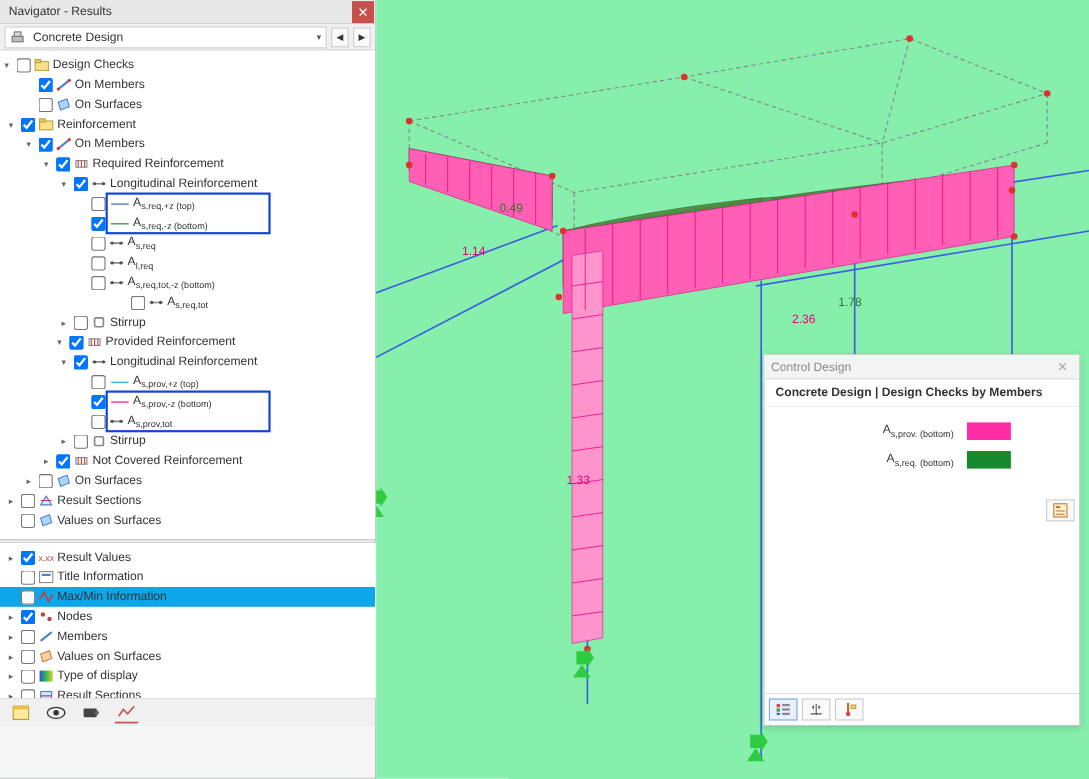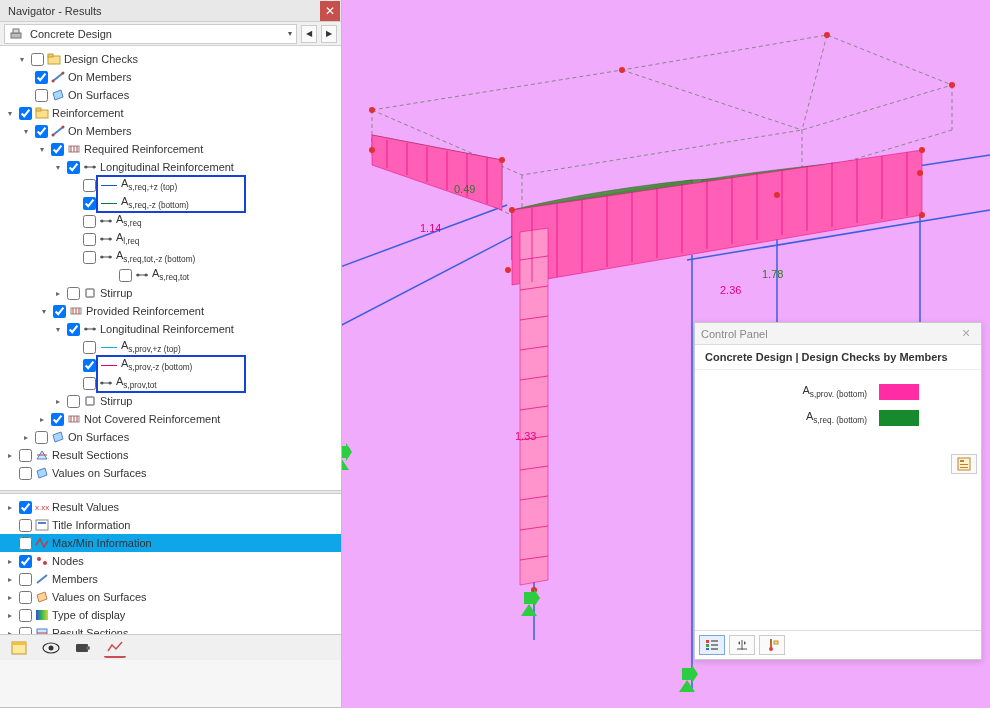--- a/index.html
+++ b/index.html
@@ -31,21 +31,21 @@
   .blue-frame { position: absolute; border: 2px solid #1443d6; pointer-events: none; }
   
   .divider { height: 4px; background: #e8e8e8; border-top: 1px solid #ccc; border-bottom: 1px solid #ccc; cursor: row-resize; }
   
   .tree2 { background: #fff; overflow-y: auto; flex: 0 0 140px; }
   
   .nav-toolbar { height: 26px; background: #f0f0f0; border-top: 1px solid #ccc; display: flex; align-items: center; gap: 10px; padding: 0 8px; }
   .tb-btn { width: 22px; height: 20px; display: flex; align-items: center; justify-content: center; cursor: pointer; border-radius: 2px; }
 
   
-  .viewport { position: absolute; left: 342px; top: 0; right: 0; bottom: 0; background: #f0abfc; }
+  .viewport { position: absolute; left: 342px; top: 0; right: 0; bottom: 0; background: #86efac; }
   .viewport svg { width: 100%; height: 100%; }
 
   
   .ctrl-panel { position: absolute; left: 694px; top: 322px; width: 288px; background: #fff; border: 1px solid #c8c8c8; box-shadow: 0 2px 6px rgba(0,0,0,0.15); }
   .ctrl-title { height: 22px; background: #f4f4f4; border-bottom: 1px solid #ddd; display: flex; align-items: center; justify-content: space-between; padding: 0 6px; color: #888; font-size: 11px; }
   .ctrl-title-x { width: 18px; height: 16px; display: flex; align-items: center; justify-content: center; color: #aaa; cursor: pointer; }
   .ctrl-heading { padding: 6px 10px; font-weight: bold; font-size: 11px; color: #333; border-bottom: 1px solid #eee; }
   .ctrl-body { padding: 14px 12px; }
   .legend-row { display: flex; align-items: center; justify-content: center; gap: 12px; margin-bottom: 10px; }
   .legend-swatch { width: 40px; height: 16px; }
@@ -75,21 +75,21 @@
       </span>
       <span>Concrete Design</span>
       <span style="flex:1"></span>
       <span class="nav-combo-caret">▾</span>
     </div>
     <div class="nav-combo-btn">◀</div>
     <div class="nav-combo-btn">▶</div>
   </div>
 
   <div class="tree tree-section" id="tree1" style="position:relative;">
-      <div class="tree-row" style="padding-left: 16px;">
+      <div class="tree-row" style="padding-left: 0;">
         <span class="expander open"></span>
         <input type="checkbox" class="chk" style="">
         <span class="ticon">
           <svg width="14" height="12">
             <rect x="1" y="3" width="12" height="8" fill="#ffe08a" stroke="#c0a040"></rect>
             <rect x="1" y="1" width="5" height="3" fill="#f0c860" stroke="#c0a040"></rect>
           </svg>
         </span>
         <span class="tree-label">Design Checks</span>
       </div>
@@ -226,21 +226,21 @@
       <div class="tree-row" style="padding-left: 52px;">
         <span class="expander closed"></span>
         <input type="checkbox" class="chk" style="">
         <span class="ticon">
           <svg width="14" height="12">
             <rect x="3" y="2" width="8" height="8" fill="none" stroke="#888" stroke-width="1.5" rx="1"></rect>
           </svg>
         </span>
         <span class="tree-label">Stirrup</span>
       </div>
-      <div class="tree-row" style="padding-left: 38px;">
+      <div class="tree-row" style="padding-left: 48px;">
         <span class="expander open"></span>
         <input type="checkbox" class="chk" checked="" style="">
         <span class="ticon">
           <svg width="14" height="12">
             <rect x="2" y="3" width="10" height="6" fill="none" stroke="#888"></rect>
             <line x1="4" y1="3" x2="4" y2="9" stroke="#c04040"></line>
             <line x1="7" y1="3" x2="7" y2="9" stroke="#c04040"></line>
             <line x1="10" y1="3" x2="10" y2="9" stroke="#c04040"></line>
           </svg>
         </span>
@@ -573,21 +573,21 @@
       <g transform="translate(-6,446)">
           <polygon points="0,0 10,0 10,-3 16,6 10,15 10,12 0,12" fill="#2ecc40"></polygon>
           <polygon points="5,12 -3,24 13,24" fill="#2ecc40"></polygon>
         </g>
     </g>
   </svg>
 </div>
 
 <div class="ctrl-panel">
   <div class="ctrl-title">
-    <span>Control Panel</span>
+    <span>Control Design</span>
     <span class="ctrl-title-x">✕</span>
   </div>
   <div class="ctrl-heading">Concrete Design | Design Checks by Members</div>
   <div class="ctrl-body">
     <div class="legend-row">
       <span class="legend-label">A<sub>s,prov. (bottom)</sub></span>
       <span class="legend-swatch" style="background:#ff2ca6"></span>
     </div>
     <div class="legend-row">
       <span class="legend-label">A<sub>s,req. (bottom)</sub></span>

